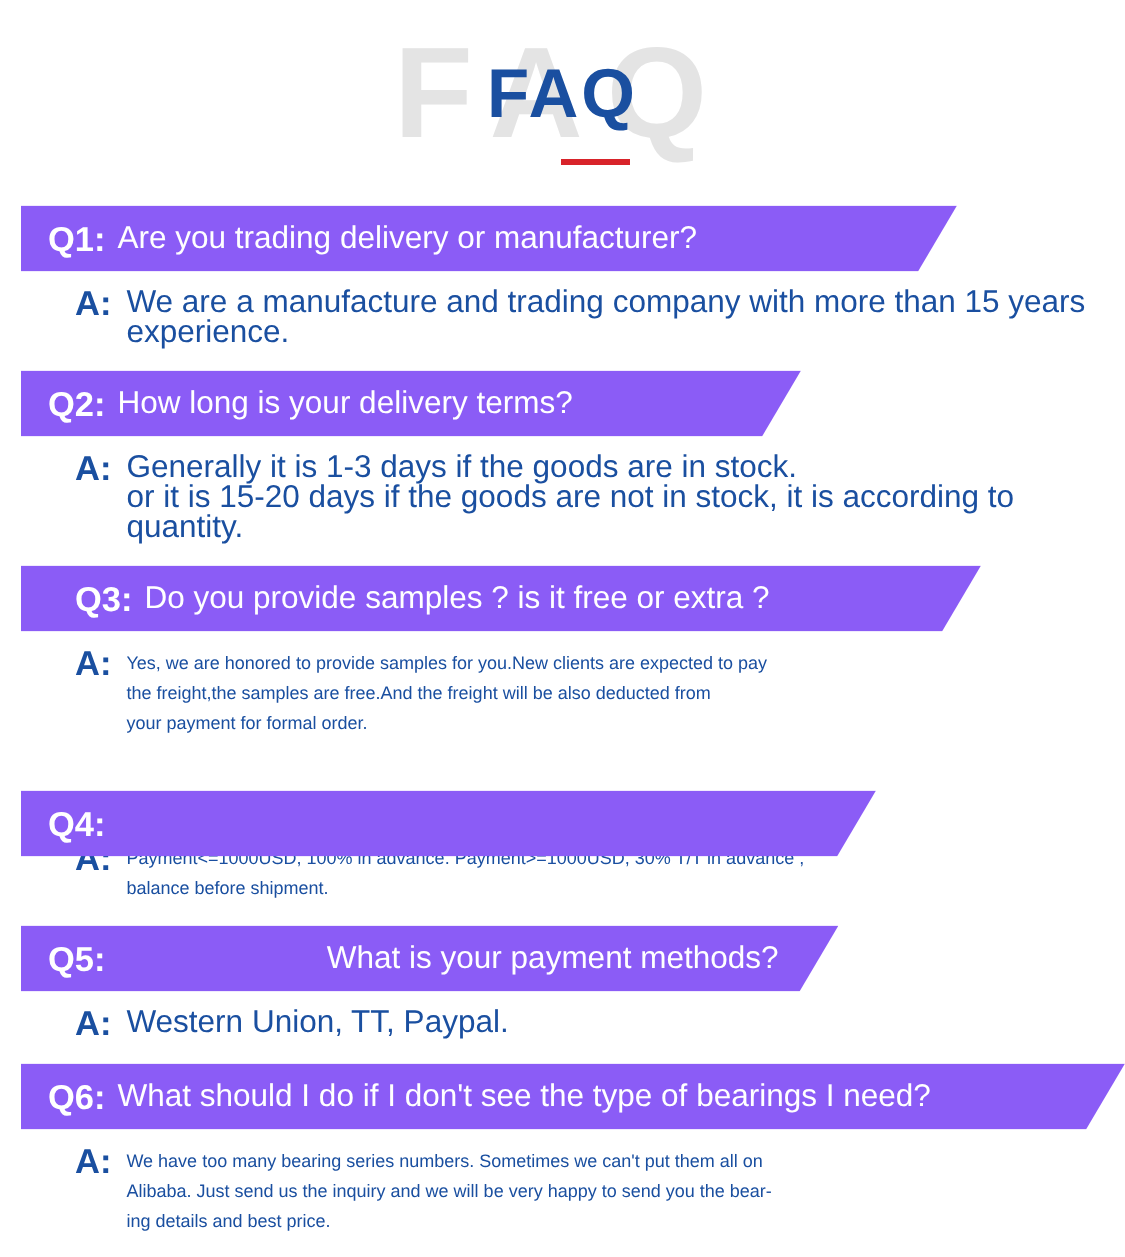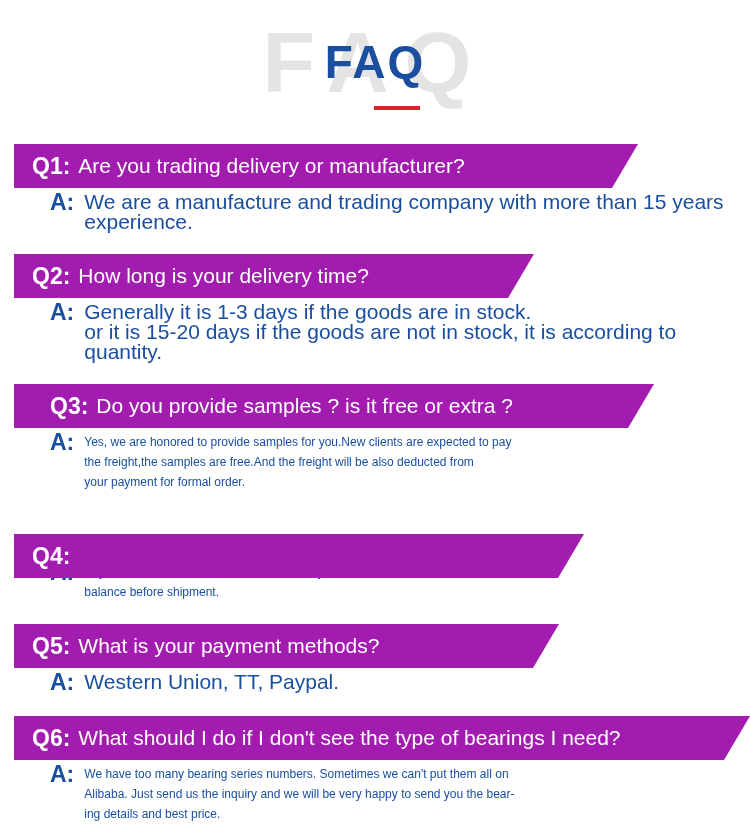--- a/index.html
+++ b/index.html
@@ -65,23 +65,23 @@
   .q-row {
     position: relative;
     height: 44px;
     margin-bottom: 6px;
     display: flex;
     align-items: center;
   }
   .q-banner {
     position: absolute;
     left: 0;
-    top: 8px;
+    top: 1px;
     height: 44px;
-    background: #a21caf;
+    background: #8b5cf6;
     display: flex;
     align-items: center;
     padding-left: 18px;
     padding-right: 40px;
     box-sizing: border-box;
     -webkit-clip-path: polygon(0 0, 100% 0, calc(100% - 26px) 100%, 0 100%);
     clip-path: polygon(0 0, 100% 0, calc(100% - 26px) 100%, 0 100%);
   }
   .q-label {
     color: #ffffff;
@@ -94,21 +94,21 @@
     color: #ffffff;
     font-size: 21px;
     white-space: nowrap;
   }
 
   
   .w1 .q-banner { width: 624px; }
   .w2 .q-banner { width: 520px; }
   .w3 .q-banner { width: 640px; padding-left: 36px; }
   .w4 .q-banner { width: 570px; margin-top: 20px; }
-  .w5 .q-banner { width: 545px; }
+  .w5 .q-banner { width: 545px; justify-content: space-between; }
   .w6 .q-banner { width: 736px; text-align: right; }
 
   
   .a-row {
     display: flex;
     align-items: flex-start;
     padding: 4px 0 14px 36px;
   }
   .a-label {
     color: #1a4fa0;
@@ -145,21 +145,21 @@
     </div>
   </div>
   <div class="a-row">
     <span class="a-label">A:</span>
     <span class="a-text big">We are a manufacture and trading company with more than 15 years experience.</span>
   </div>
 
   <div class="q-row w2">
     <div class="q-banner">
       <span class="q-label">Q2:</span>
-      <span class="q-text">How long is your delivery time?</span>
+      <span class="q-text">How long is your delivery terms?</span>
     </div>
   </div>
   <div class="a-row">
     <span class="a-label">A:</span>
     <span class="a-text big">Generally it is 1-3 days if the goods are in stock.
 or it is 15-20 days if the goods are not in stock, it is according to quantity.</span>
   </div>
 
   <div class="q-row w3">
     <div class="q-banner">

